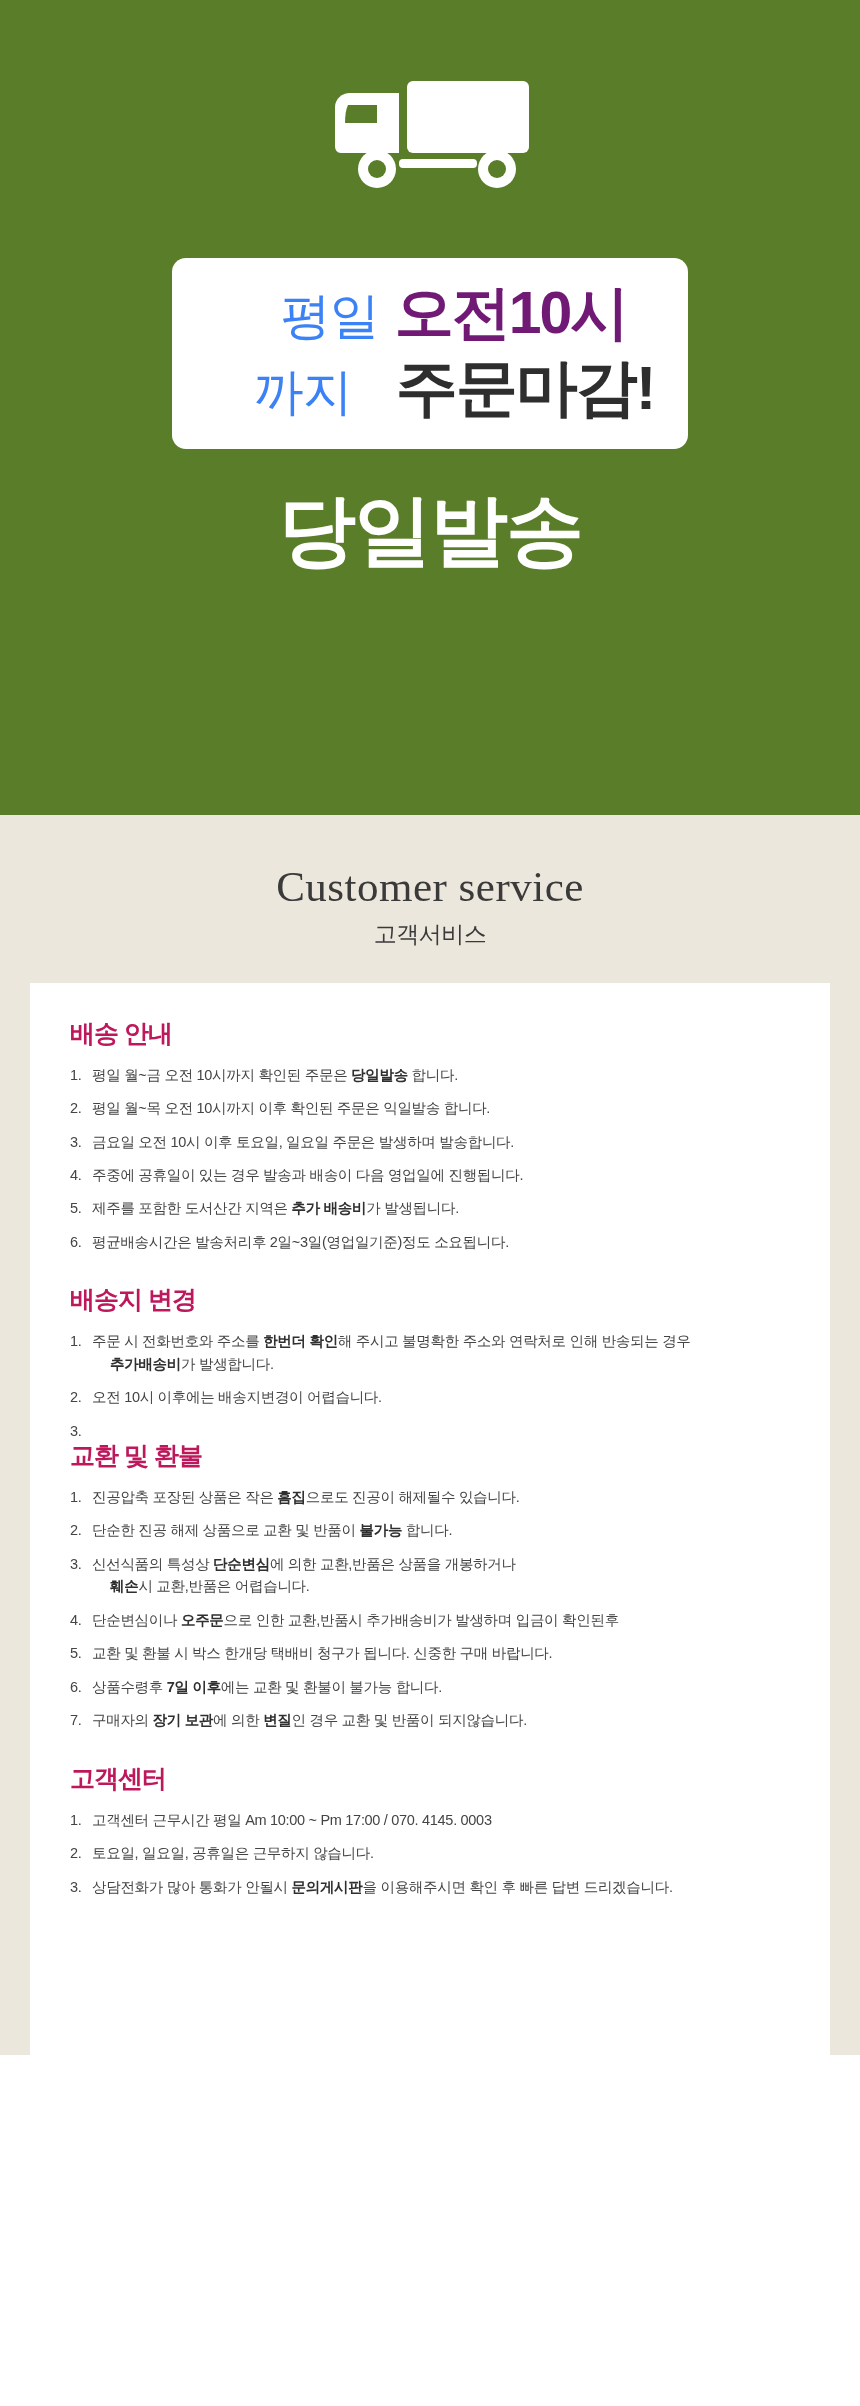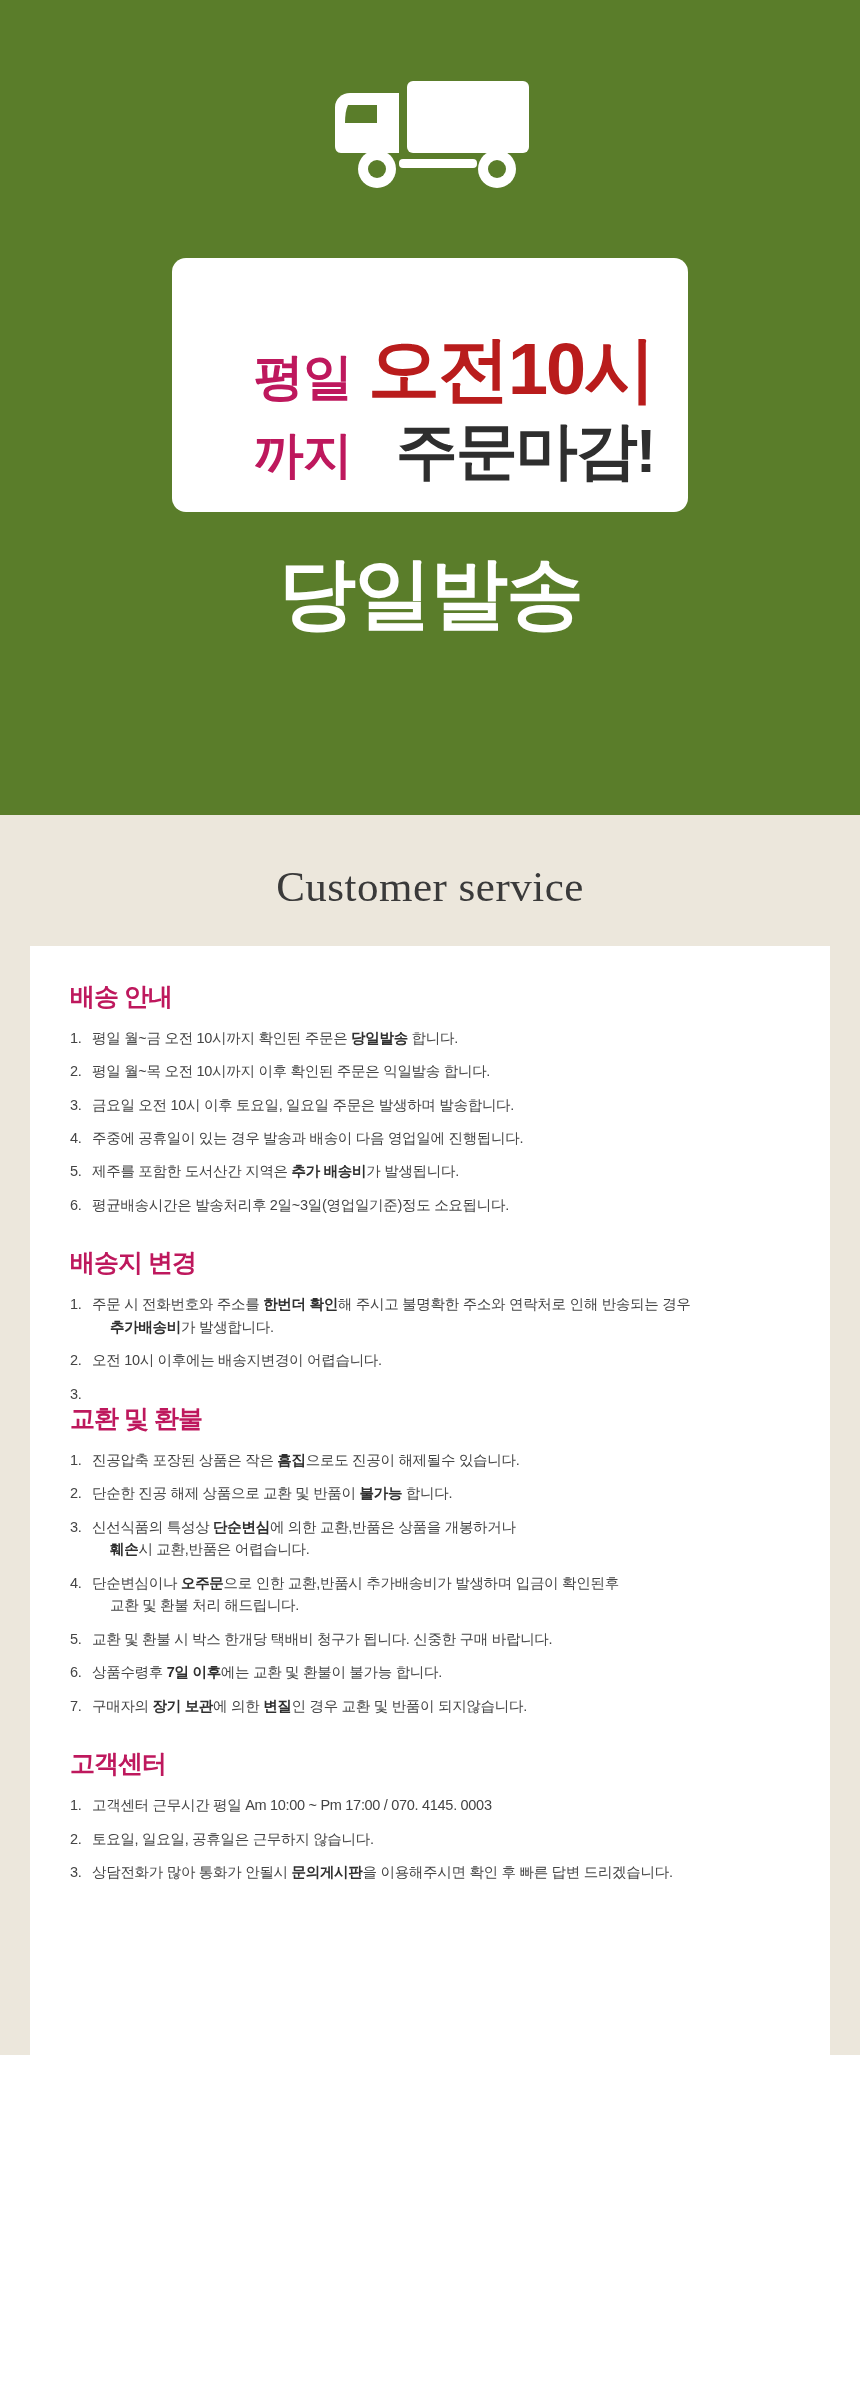--- a/index.html
+++ b/index.html
@@ -46,34 +46,33 @@
   }
   .wb-line {
     display: flex;
     align-items: baseline;
     justify-content: center;
     white-space: nowrap;
   }
   .wb-line + .wb-line { margin-top: 4px; gap: 28px; }
   .wb-small {
     font-size: 50px;
-    font-weight: 700;
-    color: #be185d;
+    font-weight: 400;
+    color: #3b82f6;
     letter-spacing: -1px;
     margin-right: 16px;
     line-height: 1.15;
     margin-left: 48px;
   }
   .wb-big {
-    font-size: 72px;
-    font-weight: 700;
-    color: #b91c1c;
+    font-size: 59px;
+    font-weight: 700;
+    color: #701a75;
     letter-spacing: -2px;
     line-height: 1.15;
-    margin-top: 48px;
   }
   .wb-big-dark {
     font-size: 62px;
     font-weight: 700;
     color: #2e2e2e;
     letter-spacing: -2px;
     line-height: 1.15;
   }
 
   .banner-headline {
@@ -193,20 +192,21 @@
     </div>
   </div>
 
   <div class="banner-headline">당일발송</div>
 </div>
 
 <div class="beige">
 
   <div class="cs-title-wrap">
     <div class="cs-title-en">Customer service</div>
+    <div class="cs-title-ko">고객서비스</div>
   </div>
 
   <div class="card" id="card">
       <div class="sec">
         <h3 class="sec-title">배송 안내</h3>
         <ol class="items">
           <li><span class="num">1.</span><span>평일 월~금 오전 10시까지 확인된 주문은 <b>당일발송</b> 합니다.</span></li>
           <li><span class="num">2.</span><span>평일 월~목 오전 10시까지 이후 확인된 주문은 익일발송 합니다.</span></li>
           <li><span class="num">3.</span><span>금요일 오전 10시 이후 토요일, 일요일 주문은 발생하며 발송합니다.</span></li>
           <li><span class="num">4.</span><span>주중에 공휴일이 있는 경우 발송과 배송이 다음 영업일에 진행됩니다.</span></li>
@@ -221,21 +221,21 @@
           <li><span class="num">2.</span><span>오전 10시 이후에는 배송지변경이 어렵습니다.</span></li>
           <li><span class="num">3.</span></li>
         </ol>
       </div>
       <div class="sec">
         <h3 class="sec-title">교환 및 환불</h3>
         <ol class="items">
           <li><span class="num">1.</span><span>진공압축 포장된 상품은 작은 <b>흠집</b>으로도 진공이 해제될수 있습니다.</span></li>
           <li><span class="num">2.</span><span>단순한 진공 해제 상품으로 교환 및 반품이 <b>불가능</b> 합니다.</span></li>
           <li><span class="num">3.</span><span>신선식품의 특성상 <b>단순변심</b>에 의한 교환,반품은 상품을 개봉하거나<span class="indent"><b>훼손</b>시 교환,반품은 어렵습니다.</span></span></li>
-          <li><span class="num">4.</span><span>단순변심이나 <b>오주문</b>으로 인한 교환,반품시 추가배송비가 발생하며 입금이 확인된후<span class="indent">교환 및 환불 처리 해드립니다.</span></span></li>
+          <li><span class="num">4.</span><span>단순변심이나 <b>오주문</b>으로 인한 교환,반품시 추가배송비가 발생하며 입금이 확인된후</span></li>
           <li><span class="num">5.</span><span>교환 및 환불 시 박스 한개당 택배비 청구가 됩니다. 신중한 구매 바랍니다.</span></li>
           <li><span class="num">6.</span><span>상품수령후 <b>7일 이후</b>에는 교환 및 환불이 불가능 합니다.</span></li>
           <li><span class="num">7.</span><span>구매자의 <b>장기 보관</b>에 의한 <b>변질</b>인 경우 교환 및 반품이 되지않습니다.</span></li>
         </ol>
       </div>
       <div class="sec">
         <h3 class="sec-title">고객센터</h3>
         <ol class="items">
           <li><span class="num">1.</span><span>고객센터 근무시간 평일 Am 10:00 ~ Pm 17:00 / 070. 4145. 0003</span></li>
           <li><span class="num">2.</span><span>토요일, 일요일, 공휴일은 근무하지 않습니다.</span></li>

